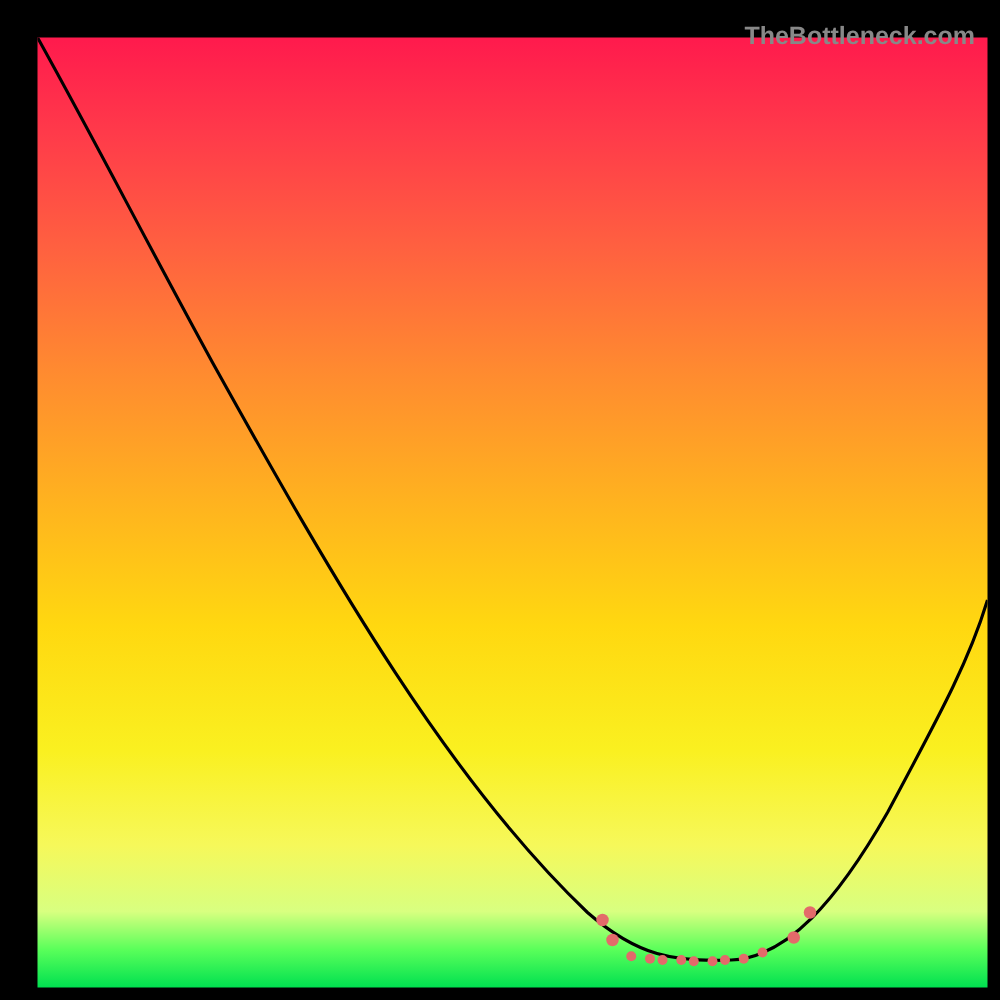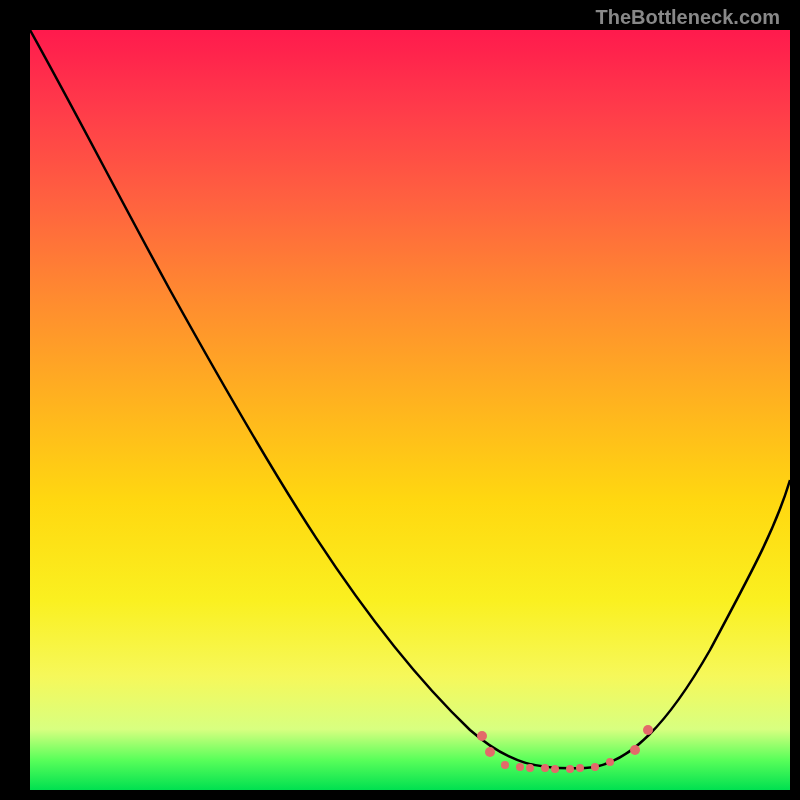--- a/index.html
+++ b/index.html
@@ -1,20 +1,20 @@
 <!DOCTYPE html>
 <html><head>
 <meta charset="utf-8">
 <style>
   * { margin: 0; padding: 0; box-sizing: border-box; }
   html, body { width: 800px; height: 800px; background: #000; overflow: hidden; }
   .container { position: relative; width: 800px; height: 800px; background: #000; }
   .watermark {
     position: absolute;
-    top: 6px;
+    top: 18px;
     right: 20px;
     color: #888;
     font-family: Arial, sans-serif;
     font-size: 20px;
     font-weight: bold;
     z-index: 10;
     text-align: right;
   }
   .plot-area {
     position: absolute;

